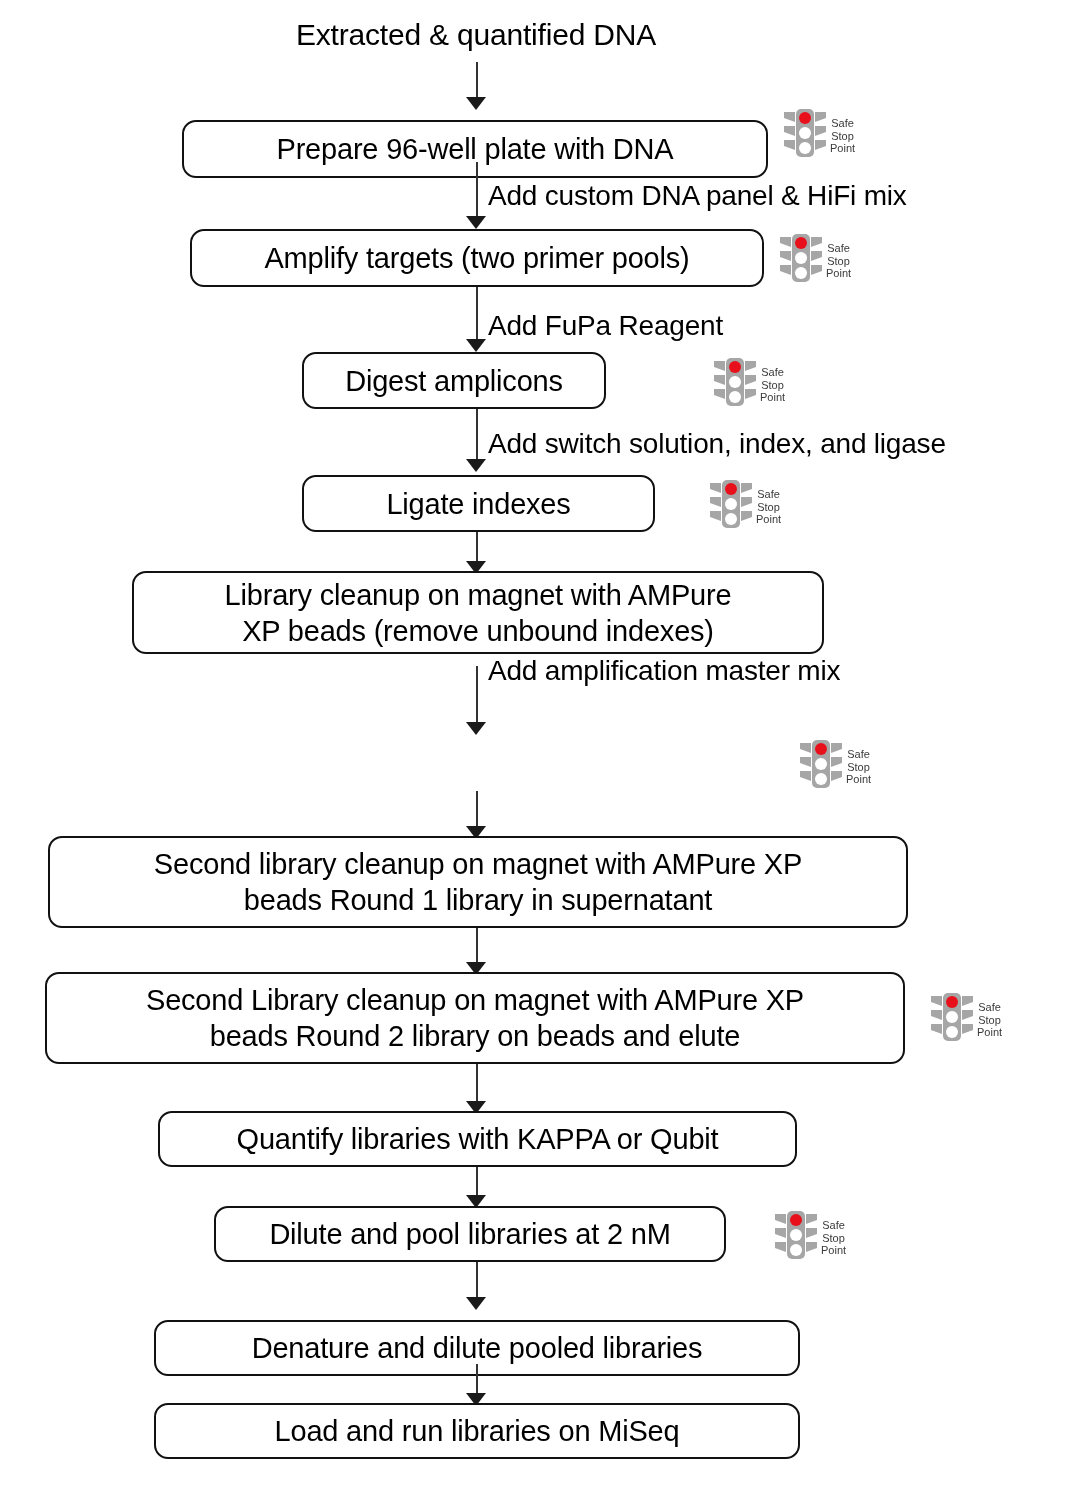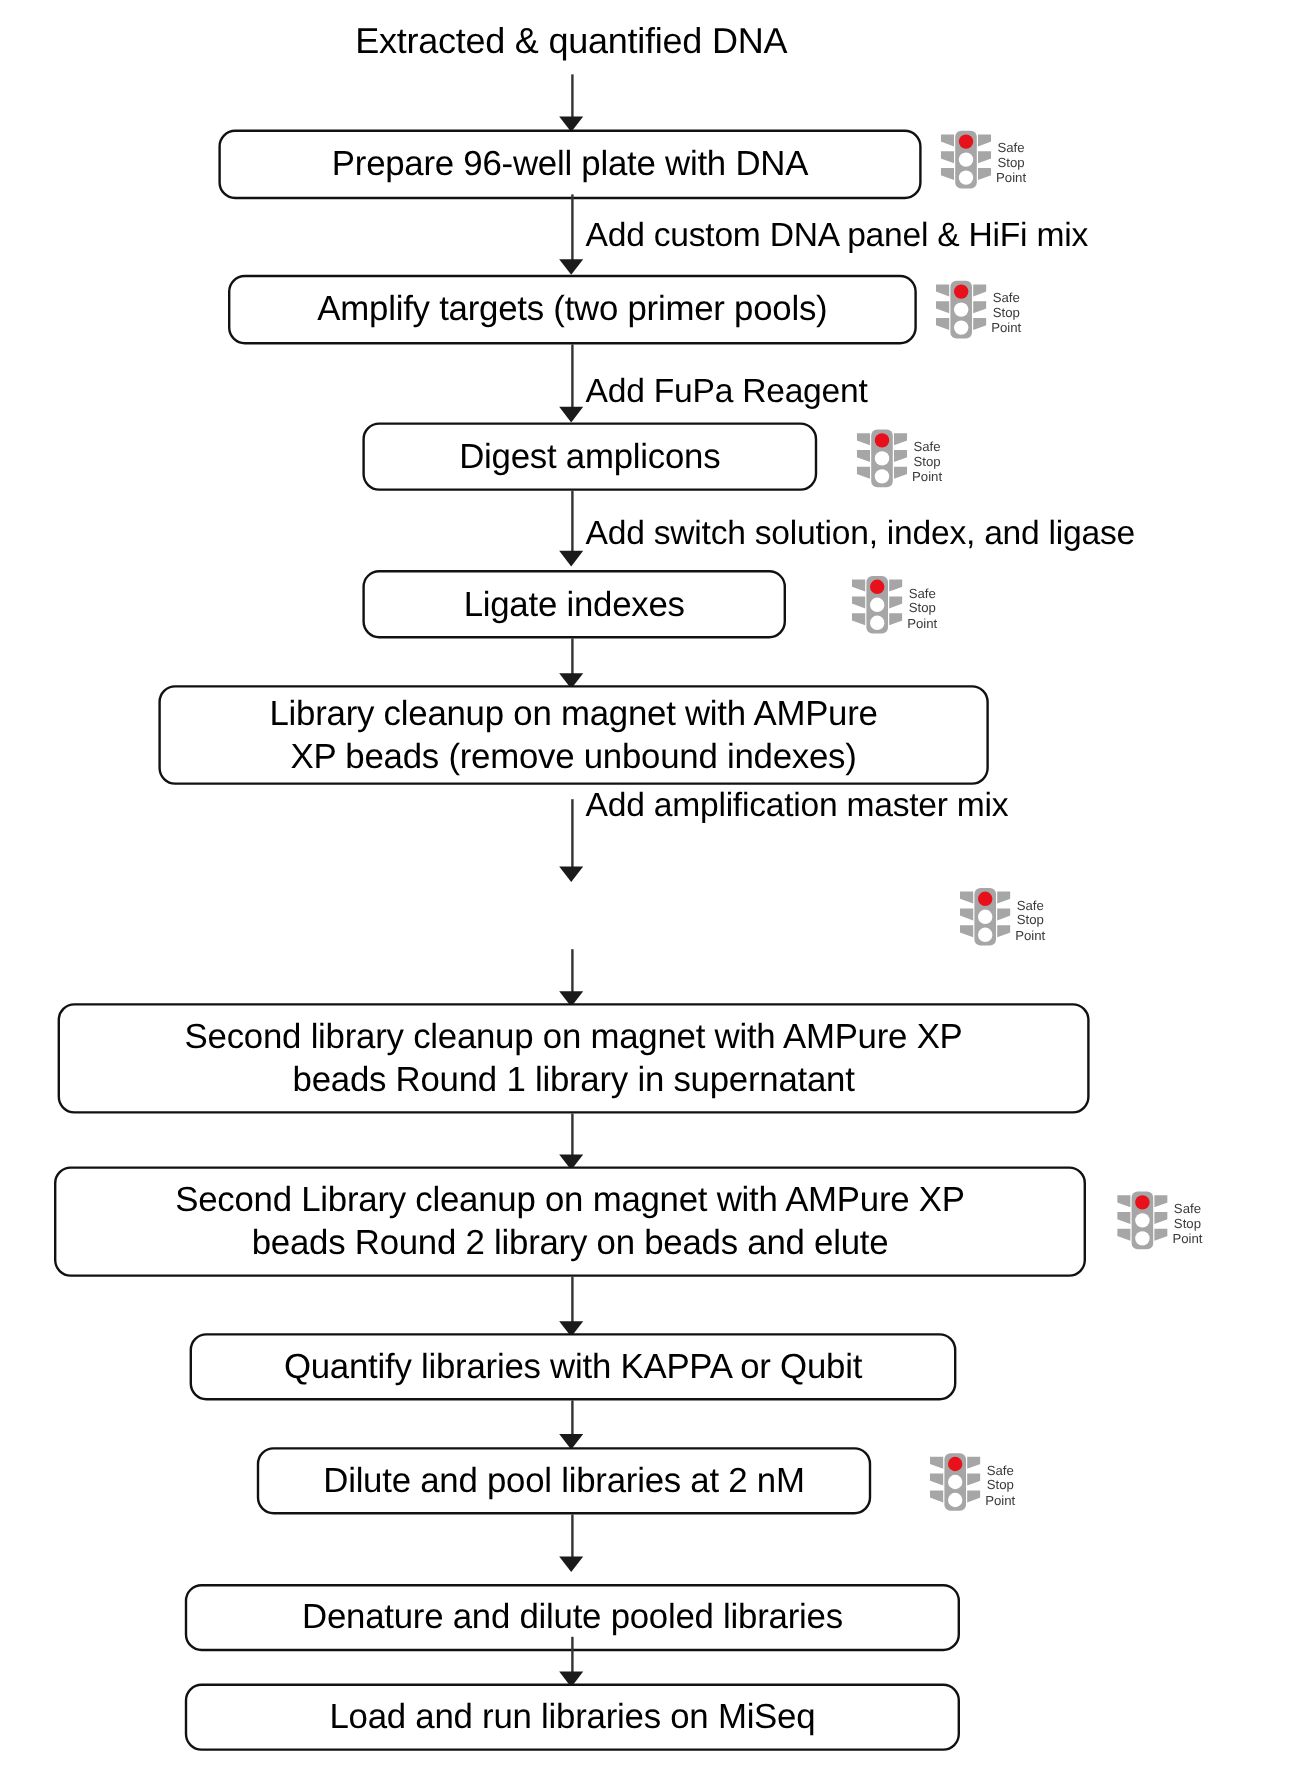--- a/index.html
+++ b/index.html
@@ -108,21 +108,21 @@
 </head>
 <body>
 
 <div id="flow">
 
   <div class="start-caption" style="top:18px;">Extracted &amp; quantified DNA</div>
 
   <div class="connector" style="top:62px; height:40px;"></div>
   <div class="arrowhead" style="top:97px;"></div>
 
-  <div class="node" style="left:182px; top:108px; width:586px; height:58px;">
+  <div class="node" style="left:182px; top:120px; width:586px; height:58px;">
     <span class="node-text">Prepare 96-well plate with DNA</span>
   </div>
   <div class="stop-marker" style="left:784px; top:108px;">
     <div class="tl-icon">
       <svg width="42" height="52" viewBox="0 0 42 52" aria-hidden="true">
         <g fill="#a6a6a6">
           <path d="M0 4 L11 4 L11 14 L0 10 Z"></path>
             <path d="M0 18 L11 18 L11 28 L0 24 Z"></path>
             <path d="M0 32 L11 32 L11 42 L0 38 Z"></path>
           <path d="M42 4 L31 4 L31 14 L42 10 Z"></path>
@@ -170,21 +170,21 @@
       <span>Safe</span>
       <span>Stop</span>
       <span>Point</span>
     </div>
   </div>
 
   <div class="connector" style="top:287px; height:58px;"></div>
   <div class="arrowhead" style="top:339px;"></div>
   <div class="edge-label" style="top:310px;">Add FuPa Reagent</div>
 
-  <div class="node" style="left:302px; top:352px; width:379px; height:57px;">
+  <div class="node" style="left:302px; top:352px; width:304px; height:57px;">
     <span class="node-text">Digest amplicons</span>
   </div>
   <div class="stop-marker" style="left:714px; top:357px;">
     <div class="tl-icon">
       <svg width="42" height="52" viewBox="0 0 42 52" aria-hidden="true">
         <g fill="#a6a6a6">
           <path d="M0 4 L11 4 L11 14 L0 10 Z"></path>
             <path d="M0 18 L11 18 L11 28 L0 24 Z"></path>
             <path d="M0 32 L11 32 L11 42 L0 38 Z"></path>
           <path d="M42 4 L31 4 L31 14 L42 10 Z"></path>

